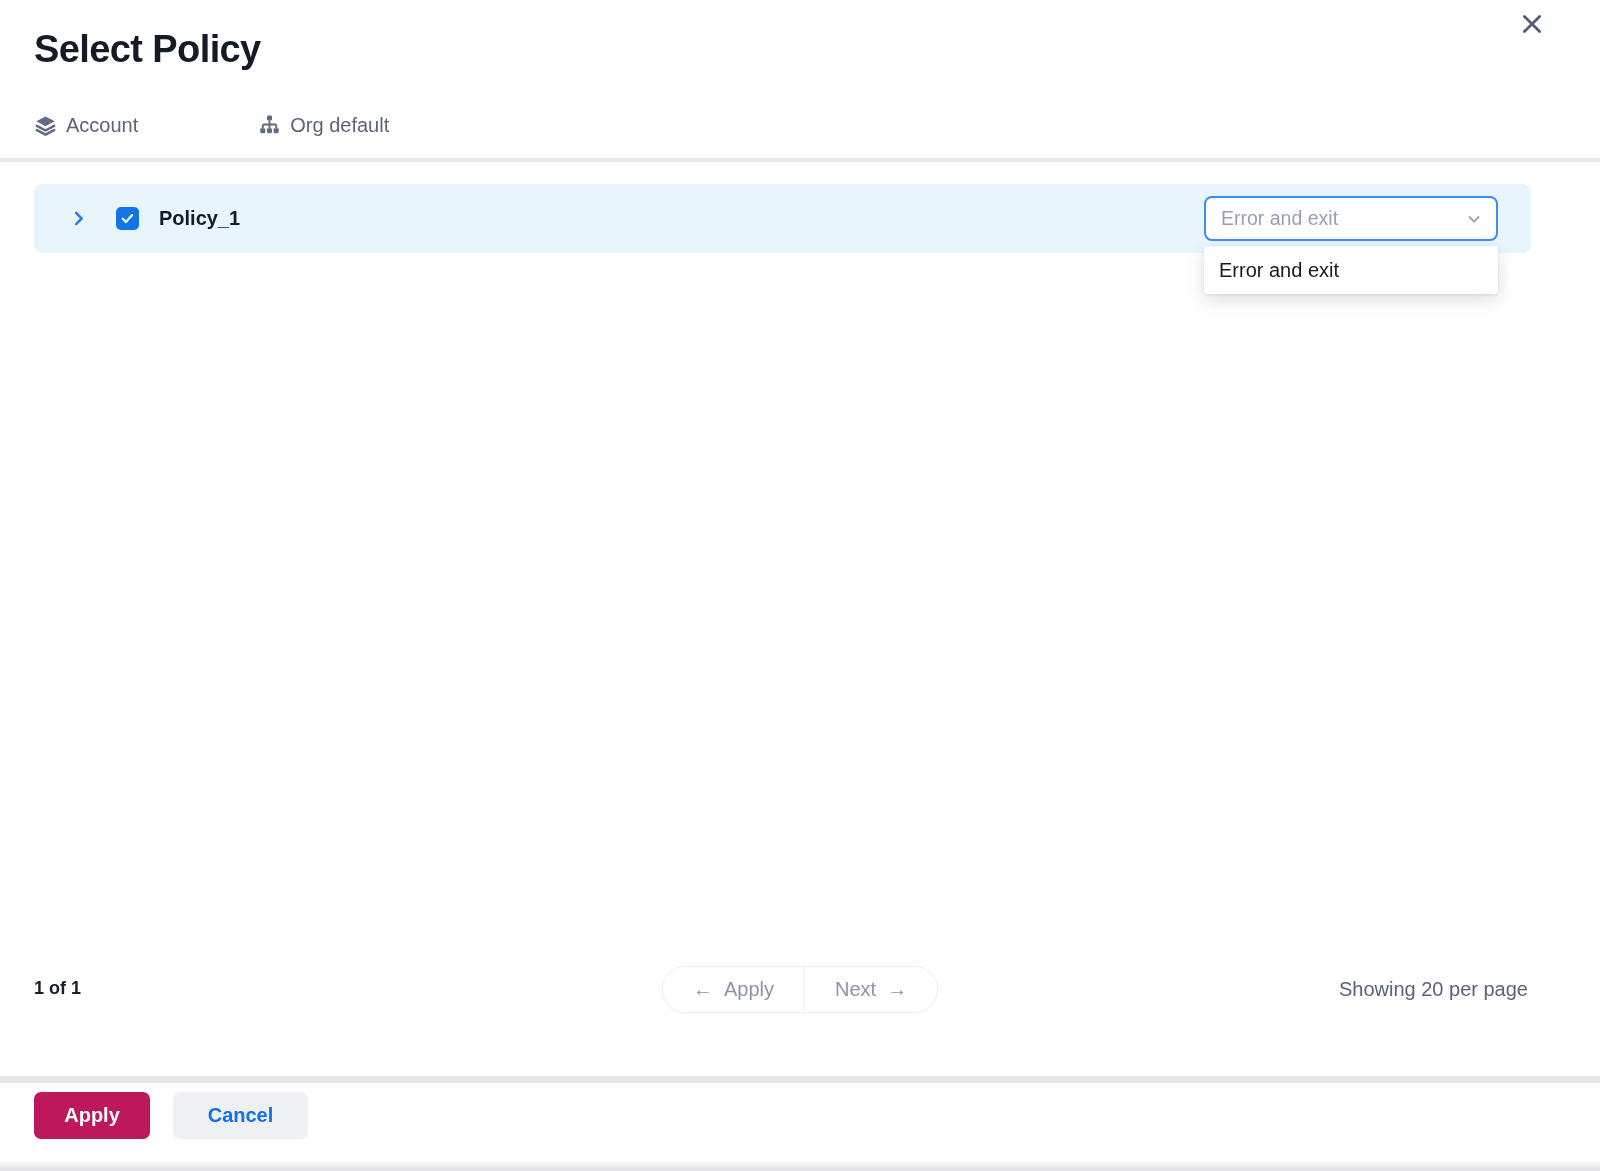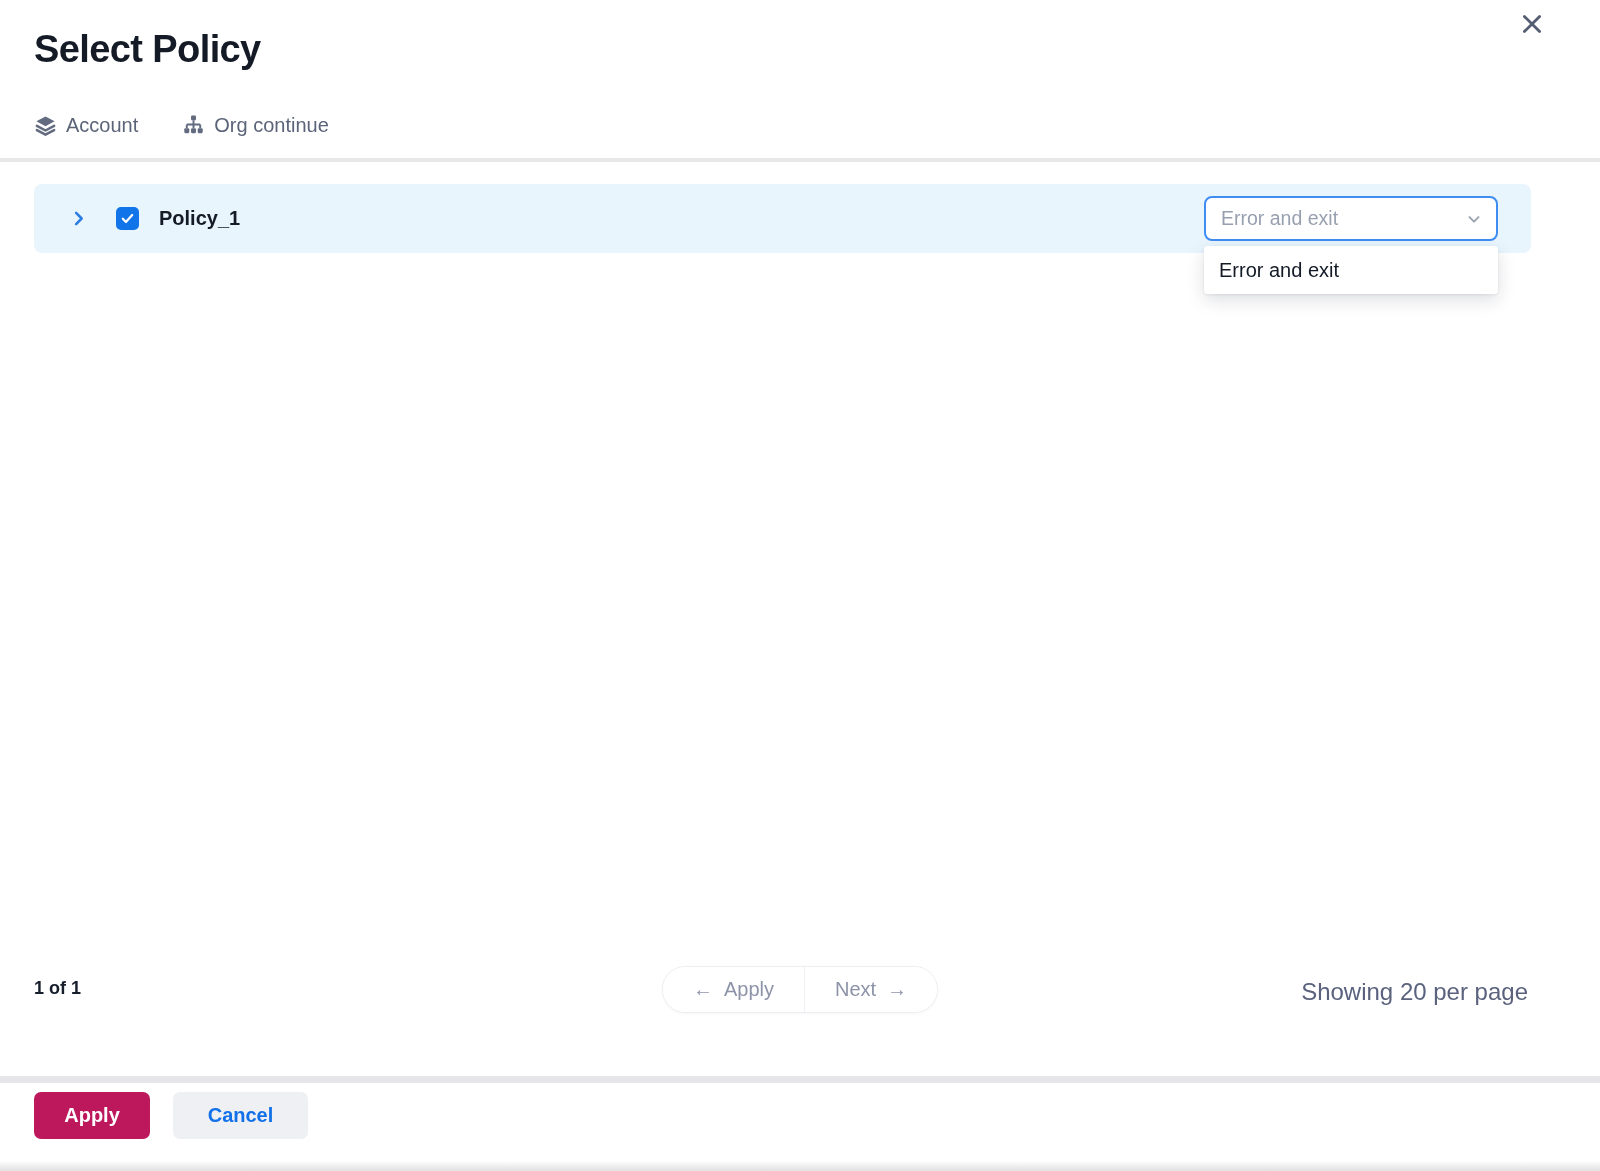--- a/index.html
+++ b/index.html
@@ -4,21 +4,21 @@
 <style>
   * { margin:0; padding:0; box-sizing:border-box; }
   html,body { width:1600px; height:1171px; background:#ffffff; font-family:"Liberation Sans", sans-serif; color:#171c26; overflow:hidden; }
   .modal { position:absolute; inset:0; width:1600px; height:1171px; background:#fff;border-radius:18px; }
 
   
   .close-btn { position:absolute; top:6px; right:50px; width:36px; height:36px; display:flex; align-items:center; justify-content:center; background:none; border:none; cursor:pointer; }
   .title { position:absolute; top:28px; left:34px; font-size:38px; font-weight:700; letter-spacing:-0.6px; color:#151b26; }
 
   
-  .tabbar { position:absolute; top:114px; left:34px; display:flex; gap:44px; }
+  .tabbar { position:absolute; top:114px; left:34px; display:flex; gap:120px; }
   .tab { display:flex; align-items:center; gap:9px; padding-bottom:15px; font-size:20px; font-weight:500; color:#5b6478; position:relative; cursor:pointer; white-space:nowrap; }
   .tab.active::after { content:""; position:absolute; left:-2px; right:-6px; bottom:-4px; height:4px; border-radius:3px; background:#1174e8; z-index:2; }
   .hairline { position:absolute; top:158px; left:0; right:0; height:4px; background:#e8e8ea; }
   .badge { display:inline-flex; align-items:center; gap:3px; background:#1174e8; color:#fff; border-radius:15px; height:28px; padding:0 10px 0 7px; font-size:17px; font-weight:700; margin-left:8px; }
 
   
   .row { position:absolute; top:184px; left:34px; right:69px; height:69px; background:#e9f5fd; border-radius:8px; display:flex; align-items:center; padding-left:32px; }
   .expander { width:24px; height:24px; display:flex; align-items:center; justify-content:center; background:none; border:none; cursor:pointer; }
   .checkbox { width:23px; height:23px; background:#1174e8; border-radius:5px; margin-left:26px; display:flex; align-items:center; justify-content:center; cursor:pointer; flex:none; }
   .policy-name { margin-left:20px; font-size:20px; font-weight:700; color:#141b26; }
@@ -29,21 +29,21 @@
   .select { height:45px; border:2px solid #3f8cf2; border-radius:8px; background:#fff; display:flex; align-items:center; justify-content:space-between; padding:0 13px 0 15px; font-size:19.5px; color:#98a0b0; cursor:pointer; }
   .menu { position:absolute; top:50px; left:0; width:100%; background:#fff; border-radius:4px; box-shadow:0 6px 18px rgba(20,30,50,0.14), 0 1px 3px rgba(20,30,50,0.08); overflow:hidden; z-index:5; }
   .menu-option { height:48px; display:flex; align-items:center; padding:0 15px; font-size:20px; color:#141b26; cursor:pointer; background:#fff; }
   .menu-option.highlighted { background:#eaf6fd; }
 
   
   .page-info { position:absolute; left:34px; top:978px; font-size:18px; font-weight:700; color:#171e2b; }
   .pager { position:absolute; top:966px; left:50%; transform:translateX(-50%); display:flex; align-items:stretch; height:47px; background:#fff; border:1px solid #eceef2; border-radius:24px; overflow:hidden; box-shadow:0 1px 3px rgba(0,0,0,0.04); }
   .pager-btn { display:flex; align-items:center; gap:11px; padding:0 30px; font-size:20px; color:#8d93a8; background:#fff; border:none; cursor:pointer; }
   .pager-divider { width:1px; background:#eceef2; }
-  .per-page { position:absolute; right:72px; top:978px; font-size:24px; color:#5a627d; }
+  .per-page { position:absolute; right:72px; top:978px; font-size:20px; color:#5a627d; }
 
   
   .footer-divider { position:absolute; top:1076px; left:0; right:0; height:7px; background:#e6e6e8; }
   .apply-btn { position:absolute; left:34px; top:1092px; width:116px; height:47px; background:#be185d; border:none; border-radius:7px; color:#fff; font-size:20px; font-weight:600; cursor:pointer; font-family:inherit; }
   .cancel-btn { position:absolute; left:173px; top:1092px; width:135px; height:47px; background:#eef0f3; border:none; border-radius:7px; color:#1270e8; font-size:20px; font-weight:700; cursor:pointer; font-family:inherit; }
   .bottom-strip { position:absolute; bottom:0; left:0; right:0; height:10px; background:linear-gradient(to bottom, rgba(226,226,228,0) 0%, #e4e4e6 85%); }
 
   svg { display:block; }
 </style>
 </head>
@@ -75,21 +75,21 @@
     <div class="tab">
       <span>
         <svg width="23" height="23" viewBox="0 0 24 24">
           <rect x="9.4" y="1.5" width="5.2" height="5.2" rx="1.2" fill="#636b80"></rect>
           <path d="M12 6.7 V11 M5 11 H19 M5 11 V14.8 M12 11 V14.8 M19 11 V14.8" fill="none" stroke="#636b80" stroke-width="2"></path>
           <rect x="2.4" y="14.8" width="5.2" height="5.2" rx="1.2" fill="#636b80"></rect>
           <rect x="9.4" y="14.8" width="5.2" height="5.2" rx="1.2" fill="#636b80"></rect>
           <rect x="16.4" y="14.8" width="5.2" height="5.2" rx="1.2" fill="#636b80"></rect>
         </svg>
       </span>
-      <span>Org continue</span>
+      <span>Org default</span>
     </div>
 
   </div>
 
   <div class="hairline"></div>
 
   <div class="row">
     <button class="expander">
       <svg width="19" height="19" viewBox="0 0 24 24" fill="none" stroke="#2b7de1" stroke-width="3.2" stroke-linecap="round" stroke-linejoin="round">
         <path d="M9 5 L16 12 L9 19"></path>

